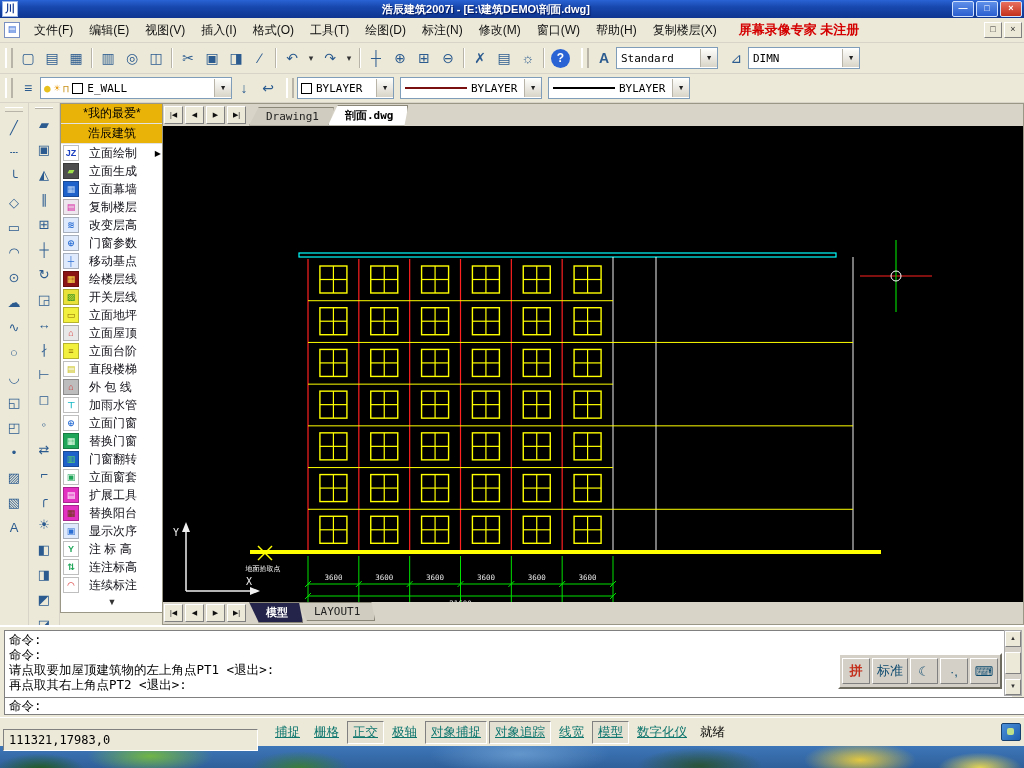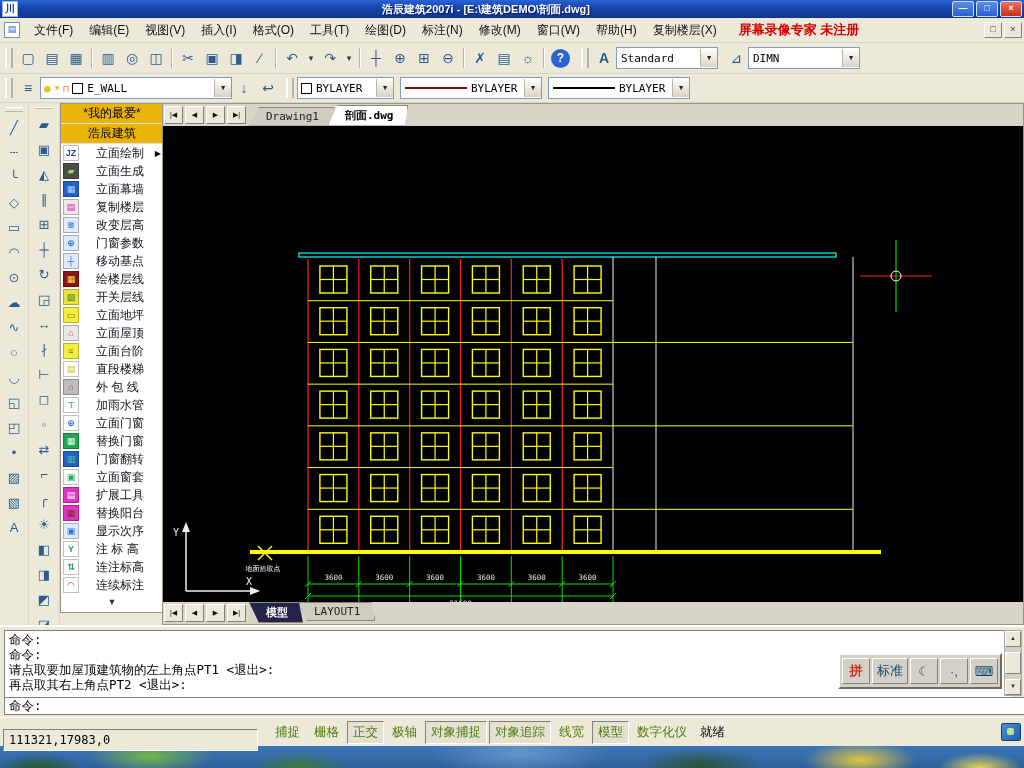--- a/index.html
+++ b/index.html
@@ -51,21 +51,21 @@
   .strip{display:flex;flex-direction:column;align-items:center;border-right:1px solid #d8d4c8;padding-top:2px;}
   .strip-1{width:28px;} .strip-2{width:30px;}
   .strip .hgrip{width:18px;height:3px;border-top:1px solid #fff;border-bottom:1px solid #b8b4a8;margin:2px 0 3px;}
   .strip .tb-cell{width:23px;height:23px;font-size:13px;}
   .strip .group-gap{height:10px;}
   
   .palette{width:102px;background:#fff;border:1px solid #9b9786;display:flex;flex-direction:column;overflow:hidden;}
   .pal-header{height:19px;line-height:19px;text-align:center;color:#000;font-size:12px;
     border-bottom:1px solid #e2e2e2;background:#eab308;}
   .pal-item{height:18px;display:flex;align-items:center;padding:0 2px;color:#101018;font-size:12px;white-space:nowrap;}
-  .pal-ico{width:14px;height:14px;margin-right:17px;flex:none;display:flex;align-items:center;justify-content:center;
+  .pal-ico{width:14px;height:14px;margin-right:10px;flex:none;display:flex;align-items:center;justify-content:center;
     font-size:9px;font-weight:bold;border:1px solid rgba(0,0,0,.25);text-align:center;}
   .pal-sub{margin-left:auto;font-size:8px;color:#000;}
   .pal-more{text-align:center;font-size:9px;color:#333;padding-top:3px;}
   .pal-outer{display:flex;flex-direction:column;}
   .pal-fill{flex:1;background:#ece9d8;}
   
   .canvas-region{flex:1;display:flex;flex-direction:column;min-width:0;}
   .tabbar{height:22px;background:#d8d4c8;display:flex;align-items:center;border:1px solid #9b9786;border-bottom:none;}
   .tabbar.bottom{align-items:flex-start;border-top:none;border-bottom:1px solid #9b9786;}
   .nav-btn{width:17px;height:16px;margin:2px 1px;background:#ece9d8;border:1px solid #fff;
@@ -94,21 +94,21 @@
   .ime-cell{width:26px;height:24px;margin:0 1px;background:#d4d0c8;border:1px solid #fff;
     border-right-color:#808080;border-bottom-color:#808080;display:flex;align-items:center;justify-content:center;
     font-size:13px;color:#0c4a6e;}
   .ime-logo{color:#c3311c;font-weight:bold;}
   .ime-mode{width:auto;padding:0 4px;font-size:13px;}
   
   .statusbar{height:28px;display:flex;align-items:center;background:#ece9d8;border-top:1px solid #fff;padding:0 3px;}
   .coords{width:248px;height:20px;line-height:20px;padding-left:5px;margin-right:10px;
     border:1px solid #808080;border-right-color:#fff;border-bottom-color:#fff;
     font-family:"DejaVu Sans Mono",monospace;font-size:12px;color:#000;background:#ece9d8;margin-top:16px;}
-  .toggle{padding:2px 5px;margin:16px 1px;font-size:12.5px;color:#4d7c0f;border:1px solid transparent;white-space:nowrap;}
+  .toggle{padding:2px 5px;margin:16px 1px;font-size:12.5px;color:#0f766e;border:1px solid transparent;white-space:nowrap;text-decoration:underline;}
   .toggle.pressed{border-color:#808080 #fff #fff #808080;background:#e4e1d3;}
   .ready{margin-left:6px;font-size:12.5px;color:#000;}
   .tray-icon{margin-left:auto;width:18px;height:16px;background:linear-gradient(135deg,#4a90d9,#1f5fae);
     border:1px solid #15406f;border-radius:2px;position:relative;}
   .tray-icon::after{content:"";position:absolute;left:5px;top:4px;width:7px;height:7px;background:#bfe08a;border-radius:2px;}
   
   .wallpaper{height:28px;background:
     radial-gradient(60px 22px at 40px 24px,rgba(32,90,20,.95),transparent 75%),
     radial-gradient(90px 26px at 150px 10px,rgba(120,190,60,.9),transparent 70%),
     radial-gradient(70px 24px at 300px 22px,rgba(60,130,40,.85),transparent 70%),

